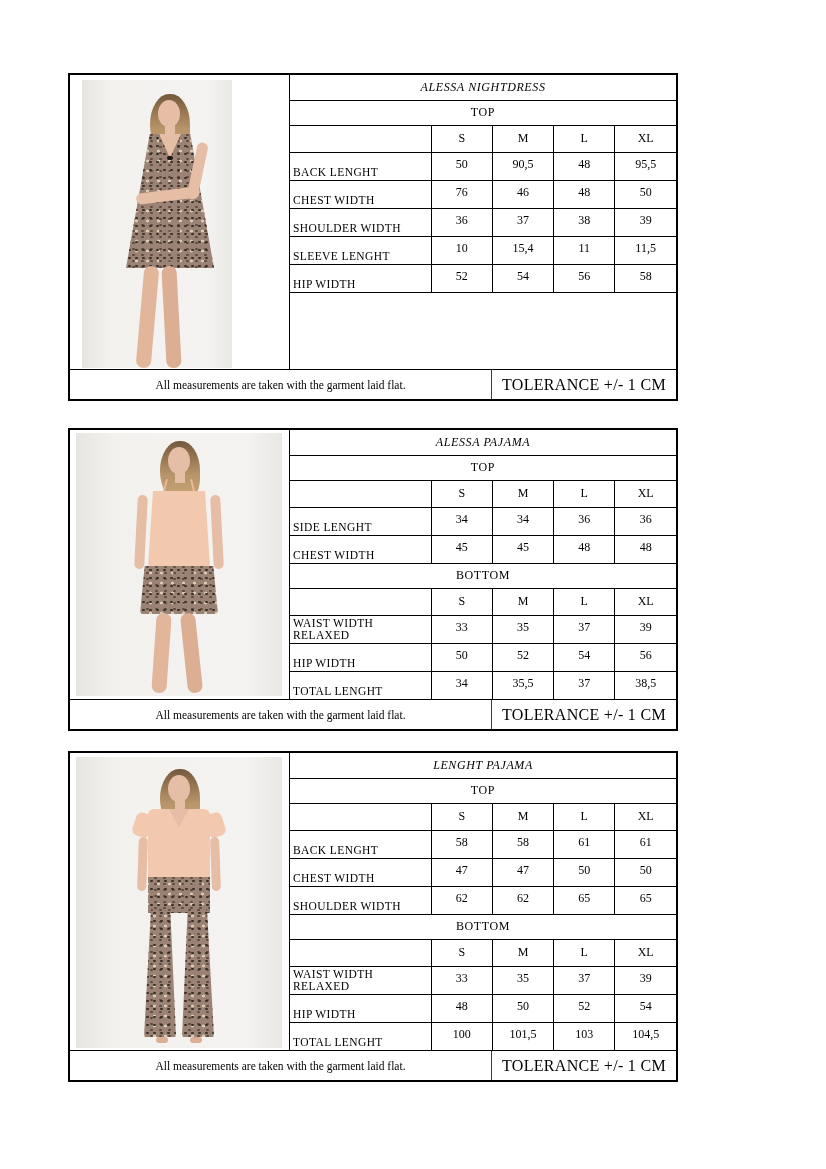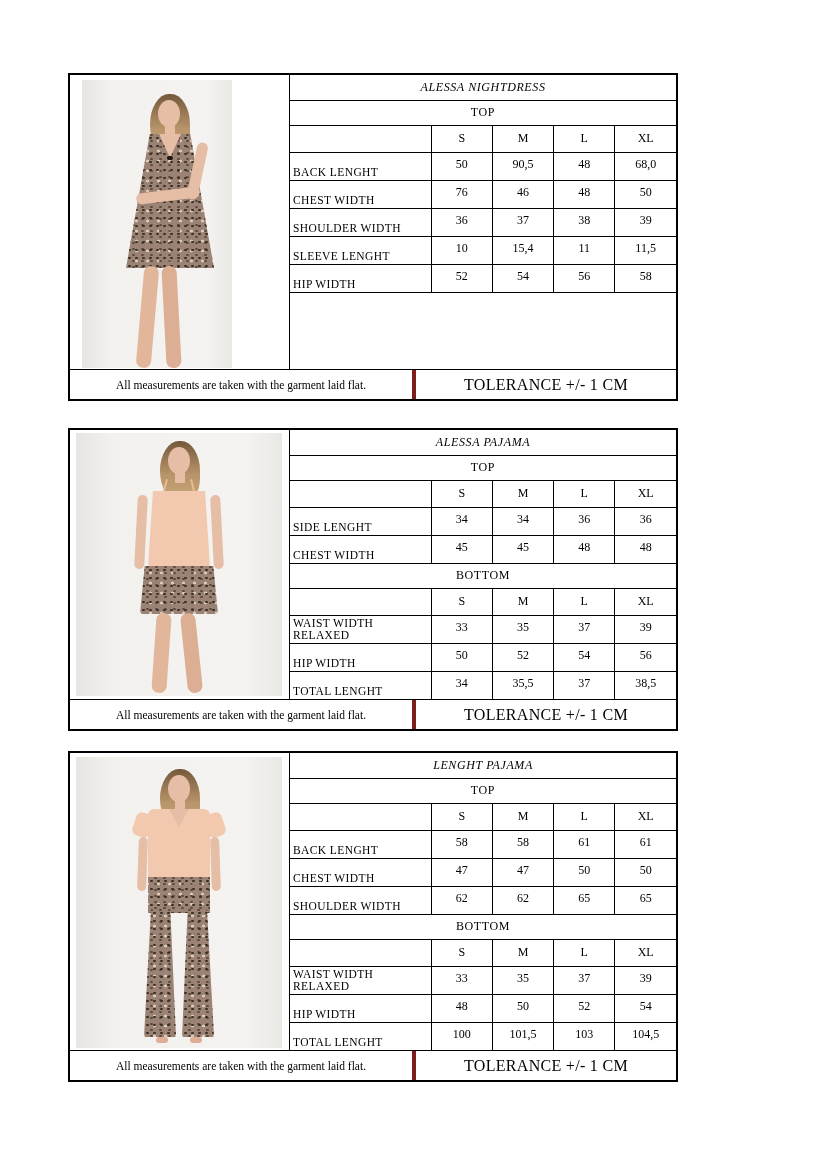--- a/index.html
+++ b/index.html
@@ -25,21 +25,21 @@
   table.size-table td:last-child { border-right: none; }
   col.c-label { width: 36.6%; }
   col.c-size  { width: 15.85%; }
   .t-title td, .t-section td { height: 25px; text-align: center; vertical-align: middle; letter-spacing: 0.6px; }
   .t-sizes td { height: 27px; text-align: center; vertical-align: middle; }
   .t-data td { height: 28px; text-align: center; vertical-align: middle; padding-bottom: 4px; }
   .t-data td.lbl, .t-sizes td.lbl { text-align: left; vertical-align: bottom; padding: 0 2px 1px 3px; letter-spacing: 0.4px; font-size: 11.5px; padding-bottom: 2px; }
 
   
   .footer { height: 30px; border-top: 1px solid #000; display: flex; }
-  .footer .note { width: 346px; border-right: 4px solid #7f1d1d; display: flex; align-items: center; justify-content: center; font-size: 11.5px; }
+  .footer .note { width: 422px; border-right: 1px solid #7f1d1d; display: flex; align-items: center; justify-content: center; font-size: 11.5px; }
   .footer .tolerance { flex: 1; display: flex; align-items: center; justify-content: center; font-size: 16px; letter-spacing: 0.3px; }
 
   
   .photo { position: absolute; background: linear-gradient(90deg,#e7e5e2,#f2f1ee 18%,#f4f3f1 82%,#eae8e5); overflow: hidden; }
   .ph1 { left: 12px; top: 5px; width: 150px; height: 288px; }
   .ph2 { left: 6px;  top: 3px; width: 206px; height: 263px; }
   .ph3 { left: 6px;  top: 4px; width: 206px; height: 291px; }
   .photo div { position: absolute; }
   .skin { background: #e6bda5; }
   .peach { background: #f2c9af; }
@@ -139,21 +139,21 @@
             <td>S</td>
             <td>M</td>
             <td>L</td>
             <td>XL</td>
           </tr>
           <tr class="t-data">
             <td class="lbl">BACK LENGHT</td>
             <td>50</td>
             <td>90,5</td>
             <td>48</td>
-            <td>68,0</td>
+            <td>95,5</td>
           </tr>
           <tr class="t-data">
             <td class="lbl">CHEST WIDTH</td>
             <td>76</td>
             <td>46</td>
             <td>48</td>
             <td>50</td>
           </tr>
           <tr class="t-data">
             <td class="lbl">SHOULDER WIDTH</td>

